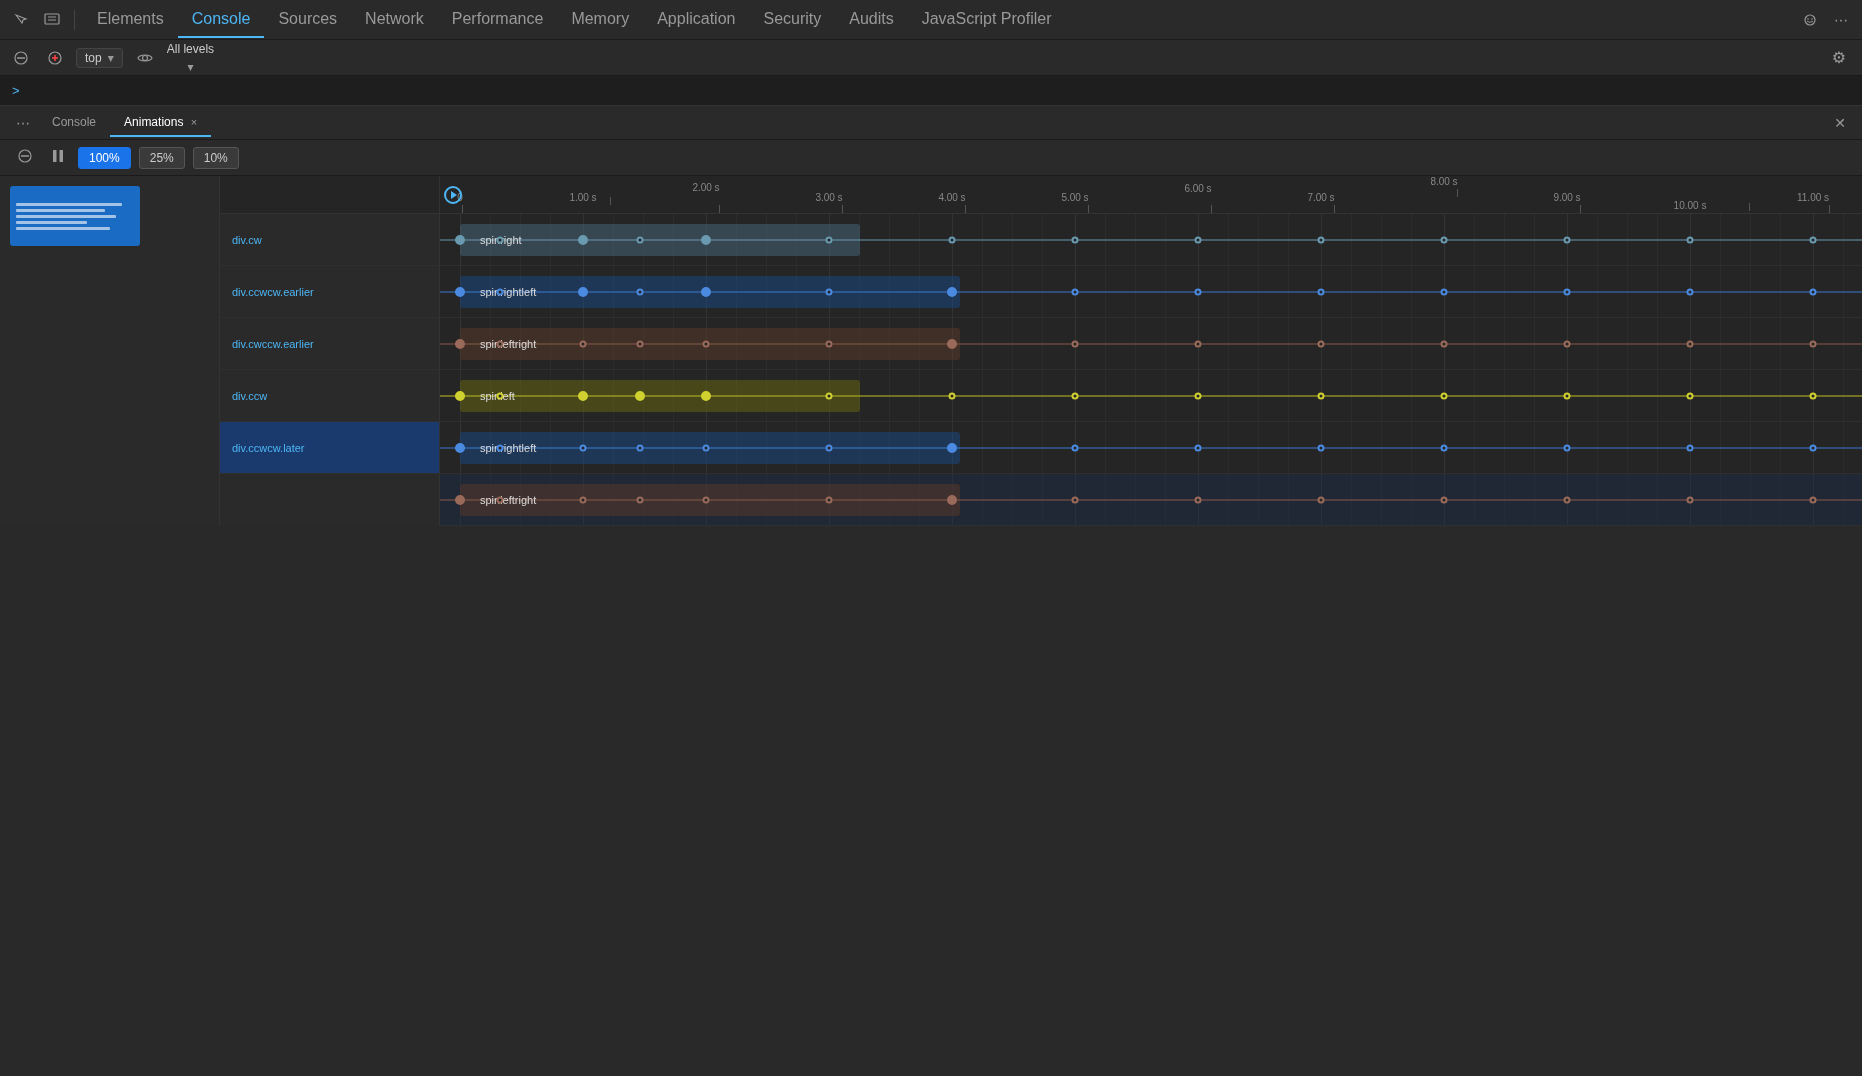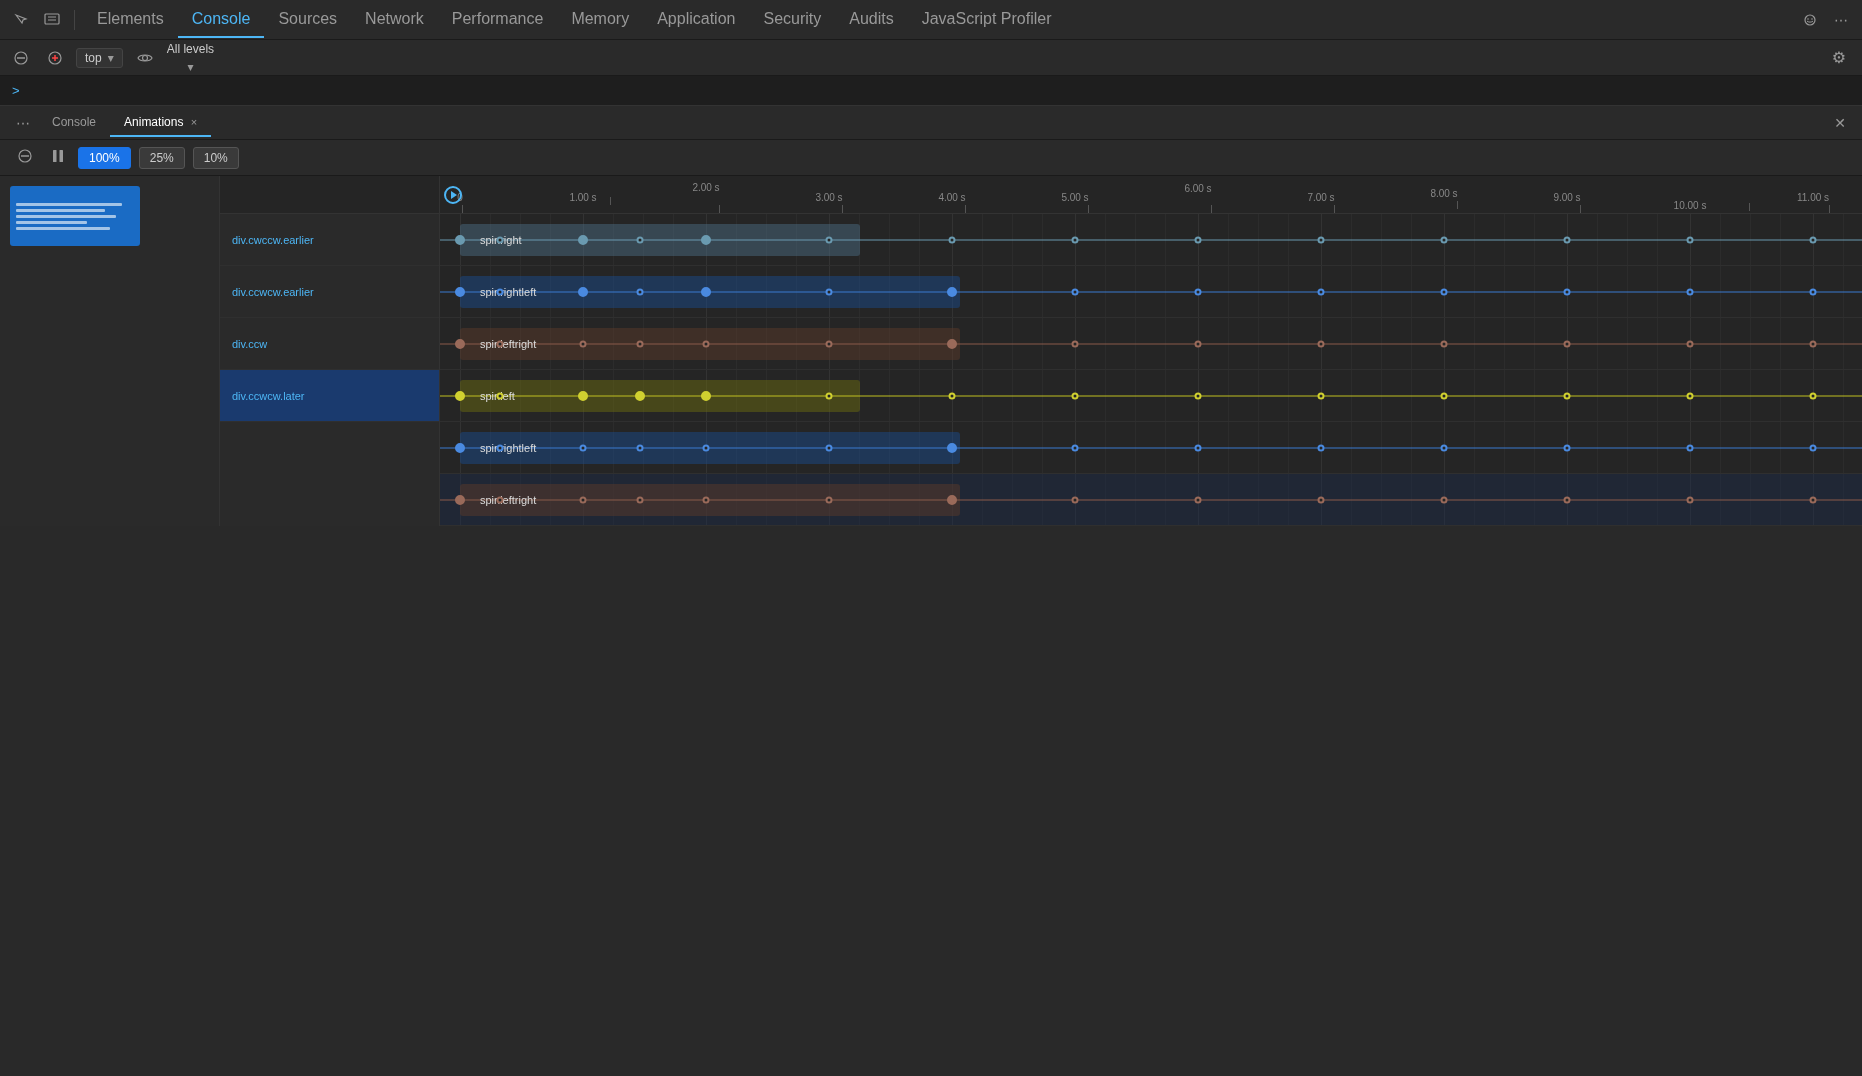--- a/index.html
+++ b/index.html
@@ -335,22 +335,23 @@
       <div class="preview-line"></div>
       <div class="preview-line"></div>
     </div>
   </div>
 
   <div style="flex:1; overflow:hidden; display:flex; flex-direction:column;">
     <div id="timeline-main" style="display:flex; flex-direction:column; overflow-x:scroll; overflow-y:hidden; flex:1; min-width:0; background:#252525;">
         <div style="display: flex; flex: 1 1 0%; overflow: hidden;">
           <div style="width: 220px; flex-shrink: 0; background: rgb(42, 42, 42); border-right: 1px solid rgb(51, 51, 51); display: flex; flex-direction: column;">
             <div style="height: 38px; border-bottom: 1px solid rgb(51, 51, 51); background: rgb(37, 37, 37); display: flex; align-items: center; padding: 0px 12px;"></div>
+            <div style="height: 52px; border-bottom: 1px solid rgb(47, 47, 47); display: flex; align-items: center; padding: 0px 12px; font-size: 11px; color: rgb(77, 182, 245);">div.cw</div>
+            <div style="height: 52px; border-bottom: 1px solid rgb(47, 47, 47); display: flex; align-items: center; padding: 0px 12px; font-size: 11px; color: rgb(77, 182, 245);">div.ccwcw.earlier</div>
             <div style="height: 52px; border-bottom: 1px solid rgb(47, 47, 47); display: flex; align-items: center; padding: 0px 12px; font-size: 11px; color: rgb(77, 182, 245);">div.cwccw.earlier</div>
-            <div style="height: 52px; border-bottom: 1px solid rgb(47, 47, 47); display: flex; align-items: center; padding: 0px 12px; font-size: 11px; color: rgb(77, 182, 245);">div.ccwcw.earlier</div>
             <div style="height: 52px; border-bottom: 1px solid rgb(47, 47, 47); display: flex; align-items: center; padding: 0px 12px; font-size: 11px; color: rgb(77, 182, 245);">div.ccw</div>
             <div style="height: 52px; border-bottom: 1px solid rgb(47, 47, 47); display: flex; align-items: center; padding: 0px 12px; font-size: 11px; color: rgb(77, 182, 245); background: rgb(26, 58, 110);">div.ccwcw.later</div>
           </div>
           <div style="flex: 1 1 0%; overflow: scroll hidden; display: flex; flex-direction: column; background: rgb(37, 37, 37);">
             <div style="min-width: 1700px; height: 38px; background: rgb(37, 37, 37); border-bottom: 1px solid rgb(51, 51, 51); position: relative; flex-shrink: 0;">
               <div style="position: absolute; left: 4px; top: 10px; width: 18px; height: 18px; border: 2px solid rgb(77, 182, 245); border-radius: 50%; display: flex; align-items: center; justify-content: center; cursor: pointer; z-index: 10;">
                 <div style="width:0;height:0;border-top:4px solid transparent;border-bottom:4px solid transparent;border-left:6px solid #4db6f5;margin-left:2px;"></div>
               </div>
               <div style="position: absolute; left: 20px; bottom: 0px; display: flex; flex-direction: column; align-items: center;">
                 <span style="font-size: 10px; color: rgb(136, 136, 136); margin-bottom: 2px; white-space: nowrap; transform: translateX(-50%); display: block;">0</span>
@@ -377,21 +378,21 @@
                 <div style="width: 1px; height: 8px; background: rgb(85, 85, 85);"></div>
               </div>
               <div style="position: absolute; left: 758px; bottom: 0px; display: flex; flex-direction: column; align-items: center;">
                 <span style="font-size: 10px; color: rgb(136, 136, 136); margin-bottom: 11px; white-space: nowrap; transform: translateX(-50%); display: block;">6.00 s</span>
                 <div style="width: 1px; height: 8px; background: rgb(85, 85, 85);"></div>
               </div>
               <div style="position: absolute; left: 881px; bottom: 0px; display: flex; flex-direction: column; align-items: center;">
                 <span style="font-size: 10px; color: rgb(136, 136, 136); margin-bottom: 2px; white-space: nowrap; transform: translateX(-50%); display: block;">7.00 s</span>
                 <div style="width: 1px; height: 8px; background: rgb(85, 85, 85);"></div>
               </div>
-              <div style="position: absolute; left: 1004px; bottom: 4px; display: flex; flex-direction: column; align-items: center;">
+              <div style="position: absolute; left: 1004px; bottom: 16px; display: flex; flex-direction: column; align-items: center;">
                 <span style="font-size: 10px; color: rgb(136, 136, 136); margin-bottom: 2px; white-space: nowrap; transform: translateX(-50%); display: block;">8.00 s</span>
                 <div style="width: 1px; height: 8px; background: rgb(85, 85, 85);"></div>
               </div>
               <div style="position: absolute; left: 1127px; bottom: 0px; display: flex; flex-direction: column; align-items: center;">
                 <span style="font-size: 10px; color: rgb(136, 136, 136); margin-bottom: 2px; white-space: nowrap; transform: translateX(-50%); display: block;">9.00 s</span>
                 <div style="width: 1px; height: 8px; background: rgb(85, 85, 85);"></div>
               </div>
               <div style="position: absolute; left: 1250px; bottom: 0px; display: flex; flex-direction: row; align-items: center; gap: 26px;">
                 <span style="font-size: 10px; color: rgb(136, 136, 136); margin-bottom: 2px; white-space: nowrap; transform: translateX(-50%); display: block;">10.00 s</span>
                 <div style="width: 1px; height: 8px; background: rgb(85, 85, 85);"></div>

